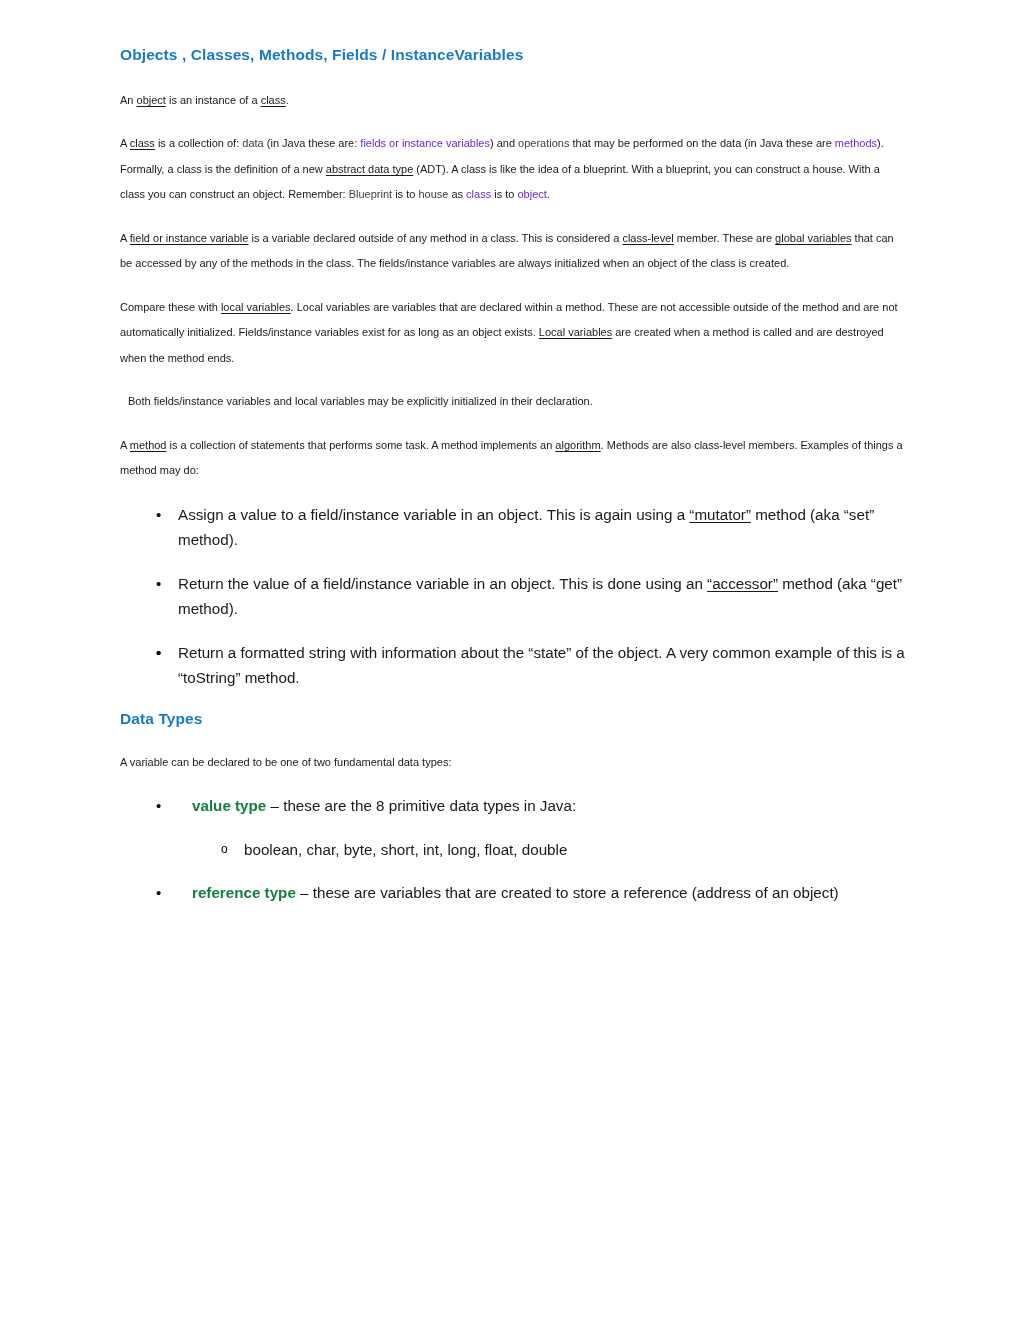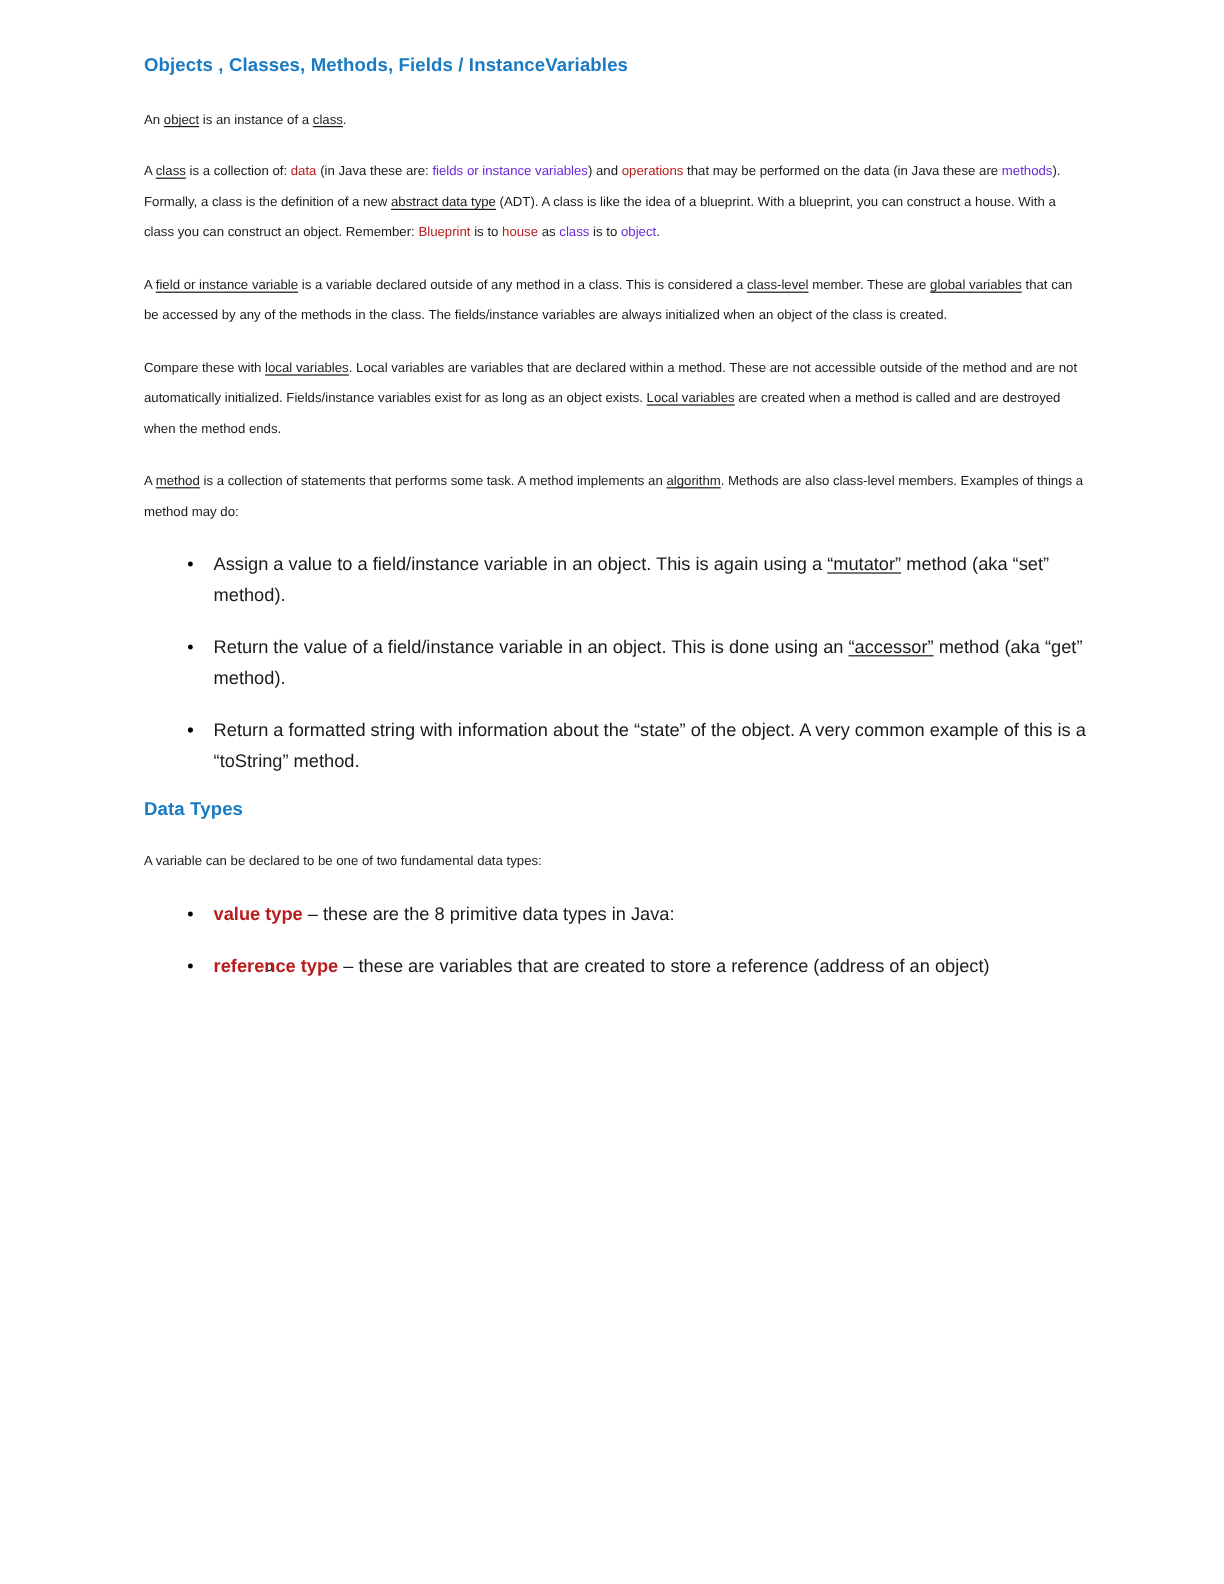--- a/index.html
+++ b/index.html
@@ -37,23 +37,23 @@
     font-size: 11px;
     line-height: 25.5px;
     margin: 0 0 18px 0;
     text-align: left;
     color: #1a1a1a;
   }
   p.para.indent {
     text-indent: 8px;
   }
   .u { text-decoration: underline; text-underline-offset: 2px; }
-  .blue { color: #b91c1c; }
+  .blue { color: #404040; }
   .red  { color: #6d28d9; }
-  .purple { color: #b91c1c; font-weight: bold; }
+  .purple { color: #15803d; font-weight: bold; margin-left: 14px; }
 
   ul.bullets {
     list-style: none;
     margin: 0 0 0 0;
     padding: 0;
   }
   ul.bullets > li {
     position: relative;
     font-size: 15.2px;
     line-height: 25.5px;
@@ -99,40 +99,41 @@
   <h1 class="doc-heading">Objects , Classes,  Methods, Fields / InstanceVariables</h1>
 
   <p class="para"><span>An </span><span class="u">object</span><span> is an instance of a </span><span class="u">class</span><span>.</span></p>
 
   <p class="para"><span>A </span><span class="u">class</span><span> is a collection of: </span><span class="blue"> data</span><span> (in Java  these are: </span><span class="red"> fields or instance variables</span><span>) and </span><span class="blue">operations</span><span> that may be performed on the data (in Java  these are </span><span class="red">methods</span><span>). Formally, a class is the definition of a new </span><span class="u">abstract data type</span><span> (ADT). A class is like the idea of a blueprint. With a blueprint, you can construct a house. With a class you can construct an object. Remember: </span><span class="blue"> Blueprint</span><span> is to </span><span class="blue">house</span><span> as </span><span class="red">class</span><span> is to </span><span class="red">object</span><span>.</span></p>
 
   <p class="para"><span>A </span><span class="u">field or instance variable</span><span> is a variable declared outside of any method in a class. This is considered a </span><span class="u">class-level</span><span> member. These are </span><span class="u">global  variables</span><span> that can be accessed by any of the methods in the class. The fields/instance variables are always initialized when an object of the class is created.</span></p>
 
   <p class="para"><span>Compare these with </span><span class="u">local variables</span><span>. Local variables are variables that are declared within a method. These are not accessible outside of the method and are not automatically initialized. Fields/instance variables exist for as long as an object exists. </span><span class="u">Local variables</span><span> are created when a method is called and are destroyed when the method ends.</span></p>
 
+  <p class="para indent">Both fields/instance variables and local variables may be explicitly initialized in their declaration.</p>
 
 
   <p class="para"><span>A </span><span class="u">method</span><span> is a collection of statements that performs  some task. A method implements an </span><span class="u">algorithm</span><span>. Methods are also class-level members. Examples of things a method may do:</span></p>
 
   <ul class="bullets">
     <li><span class="marker">•</span><span>Assign a value to a field/instance variable in an object. This is again using a </span><span class="u">“mutator”</span><span> method (aka “set” method).</span></li>
     <li><span class="marker">•</span><span>Return the value of a field/instance variable in an object. This is done using an </span><span class="u">“accessor”</span><span> method (aka “get” method).</span></li>
     <li><span class="marker">•</span></li>
     <li><span class="marker">•</span><span>Return a formatted string with information about the “state” of the object. A very common example of this is a “toString” method.</span></li>
   </ul>
 
   <h2 class="doc-heading second">Data Types</h2>
 
   <p class="para">A variable can be declared to be one of two fundamental data types:</p>
 
   <ul class="bullets">
     <li><span class="marker">•</span><span class="purple">value type</span><span> – these are the 8 primitive data types in Java:</span></li>
   </ul>
 
   <ul class="subbullets">
-    <li><span class="marker-o">o</span></li>
+    <li><span class="marker-o">o</span><span>boolean, char, byte, short, int, long, float, double</span></li>
   </ul>
 
   <ul class="bullets">
     <li><span class="marker">•</span><span class="purple">reference type</span><span> – these are variables that are created to store a reference (address of an object)</span></li>
   </ul>
 
 </div>
 
 </body></html>

